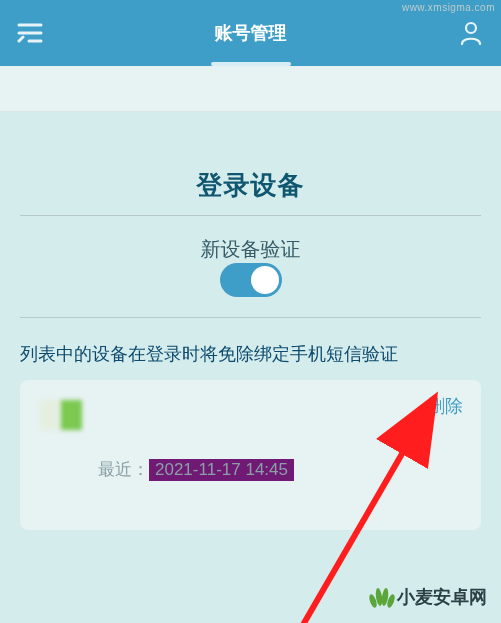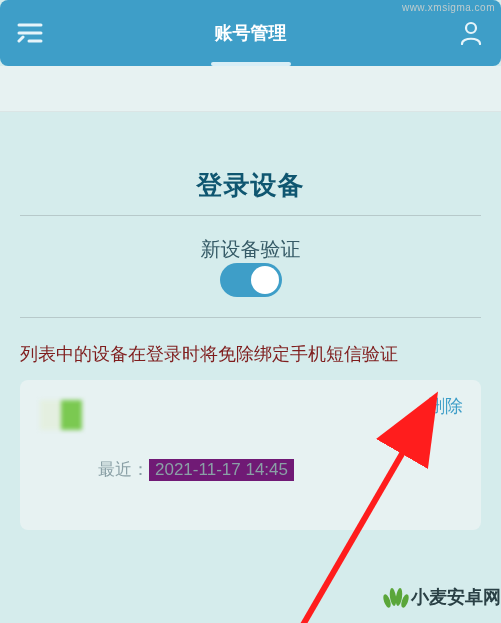--- a/index.html
+++ b/index.html
@@ -5,21 +5,20 @@
   * { box-sizing: border-box; margin: 0; padding: 0; }
   html, body { width: 501px; height: 623px; font-family: -apple-system, "PingFang SC", "Microsoft YaHei", sans-serif; }
   body { background: #d5ecec; position: relative; overflow: hidden; }
 
   .header {
     background: #3e9ec8;
     height: 66px;
     display: flex;
     align-items: center;
     padding: 0 8px;
-    border-radius: 8px;
   }
   .menu-btn {
     width: 44px; height: 44px;
     display: flex; align-items: center; justify-content: center;
     cursor: pointer;
   }
   .menu-btn svg { width: 26px; height: 20px; }
 
   .tabs {
     display: flex;
@@ -98,21 +97,21 @@
   }
   .toggle .knob {
     position: absolute;
     right: 3px; top: 3px;
     width: 28px; height: 28px;
     border-radius: 50%;
     background: #ffffff;
   }
 
   .help-text {
-    color: #7f1d1d;
+    color: #0c4a6e;
     font-size: 18px;
     padding: 24px 20px 14px 20px;
   }
 
   .device-card {
     margin: 0 20px;
     background: #e7f2f2;
     border-radius: 8px;
     padding: 20px 20px 42px 20px;
     position: relative;
@@ -155,21 +154,21 @@
 
   .watermark-top {
     position: absolute;
     top: 2px; right: 6px;
     font-size: 10px;
     color: #bfcccd;
     letter-spacing: 0.5px;
   }
   .brand {
     position: absolute;
-    right: 0;
+    right: 14px;
     bottom: 10px;
     display: flex;
     align-items: center;
   }
   .brand-text {
     color: #2a4045;
     font-size: 18px;
     font-weight: 600;
   }
   .brand-logo {

